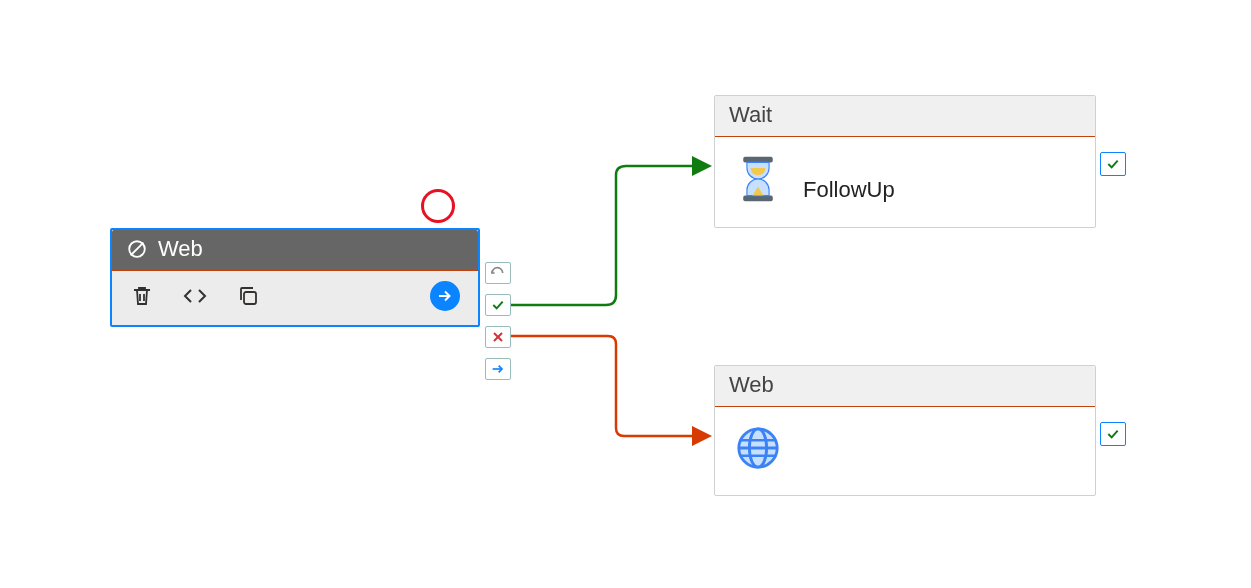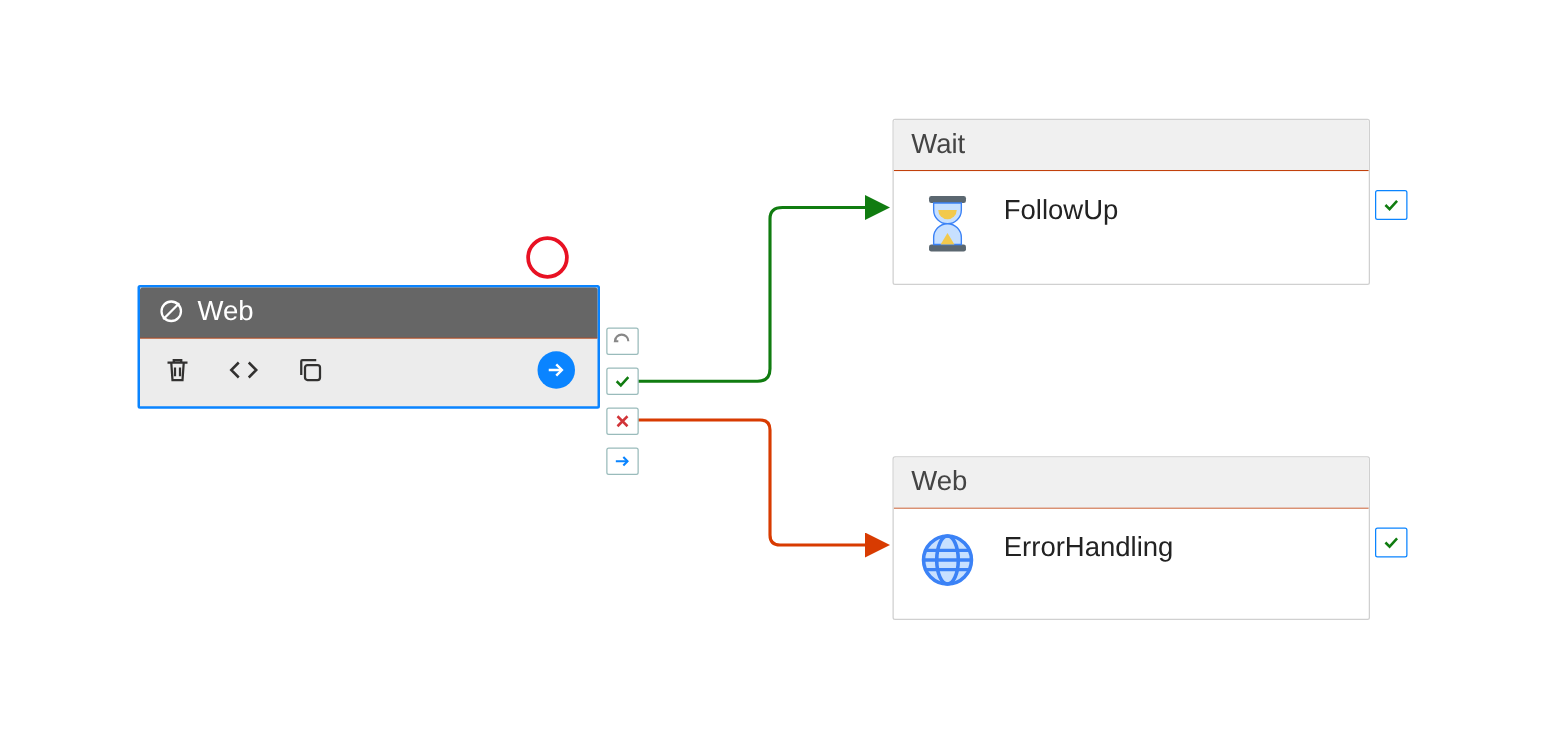--- a/index.html
+++ b/index.html
@@ -1,20 +1,20 @@
 <!DOCTYPE html>
 <html><head>
 <meta charset="utf-8">
 <style>
   html,body{margin:0;padding:0;width:1251px;height:588px;background:#fff;font-family:"Segoe UI",Arial,sans-serif;color:#323130;overflow:hidden}
   .canvas{position:relative;width:1251px;height:588px}
   svg.connectors{position:absolute;left:0;top:0;pointer-events:none}
   .node{position:absolute;background:#fff;border:1px solid #d0d0d0;border-radius:2px;box-sizing:border-box}
   .node .hdr{padding:6px 14px 8px;font-size:22px;color:#444;background:#f0f0f0;border-bottom:1px solid #c2410c;border-radius:2px 2px 0 0}
-  .node .body{display:flex;align-items:flex-start;gap:22px;padding:18px 20px 24px}
+  .node .body{display:flex;align-items:flex-end;gap:22px;padding:18px 20px 24px}
   .node .lbl{font-size:22px;color:#222}
   .node.selected{border:2px solid #0a84ff;background:#ececec}
   .node.selected .hdr{background:#666;color:#fff;display:flex;align-items:center;gap:10px}
   .node.selected .body{padding-bottom:8px}
   .toolbar{display:flex;align-items:center;gap:28px;padding:10px 18px 14px}
   .toolbar .spacer{flex:1}
   .ico{display:inline-flex;align-items:center;justify-content:center}
   .btn{cursor:pointer}
   .status-port{position:absolute;width:24px;height:20px;border:1px solid #9bb;border-radius:2px;background:#fff;display:flex;align-items:center;justify-content:center;cursor:pointer}
   .breakpoint{position:absolute;width:28px;height:28px;border:3px solid #e81123;border-radius:50%;background:#fff}
@@ -141,21 +141,20 @@
     </div>
     <div class="body">
       <span class="ico ic-globe">
         <svg width="46" height="46" viewBox="0 0 24 24">
           <circle cx="12" cy="12" r="10" fill="#c7e0ff" stroke="#3b82f6" stroke-width="1.5"></circle>
           <ellipse cx="12" cy="12" rx="4.5" ry="10" fill="none" stroke="#3b82f6" stroke-width="1.5"></ellipse>
           <line x1="2" y1="12" x2="22" y2="12" stroke="#3b82f6" stroke-width="1.5"></line>
           <path d="M3 8 h18 M3 16 h18" stroke="#3b82f6" stroke-width="1.3"></path>
         </svg>
       </span>
-      <span class="lbl">ErrorHandling</span>
     </div>
   </div>
   <div class="validate" style="left:1100px;top:422px">
     <svg width="16" height="16" viewBox="0 0 24 24">
         <polyline points="5 12 10 17 19 7" class="ic-check-green"></polyline>
       </svg>
   </div>
 
 </div>
 

